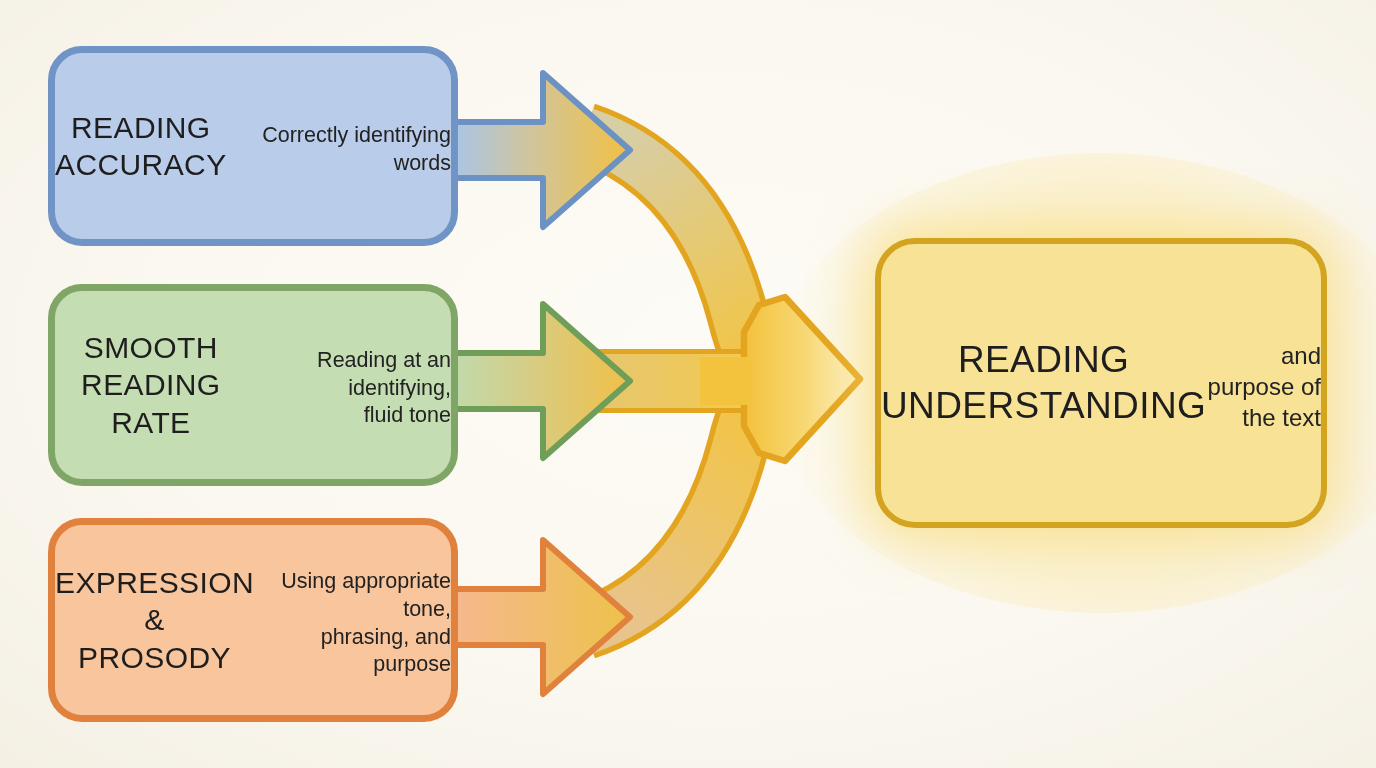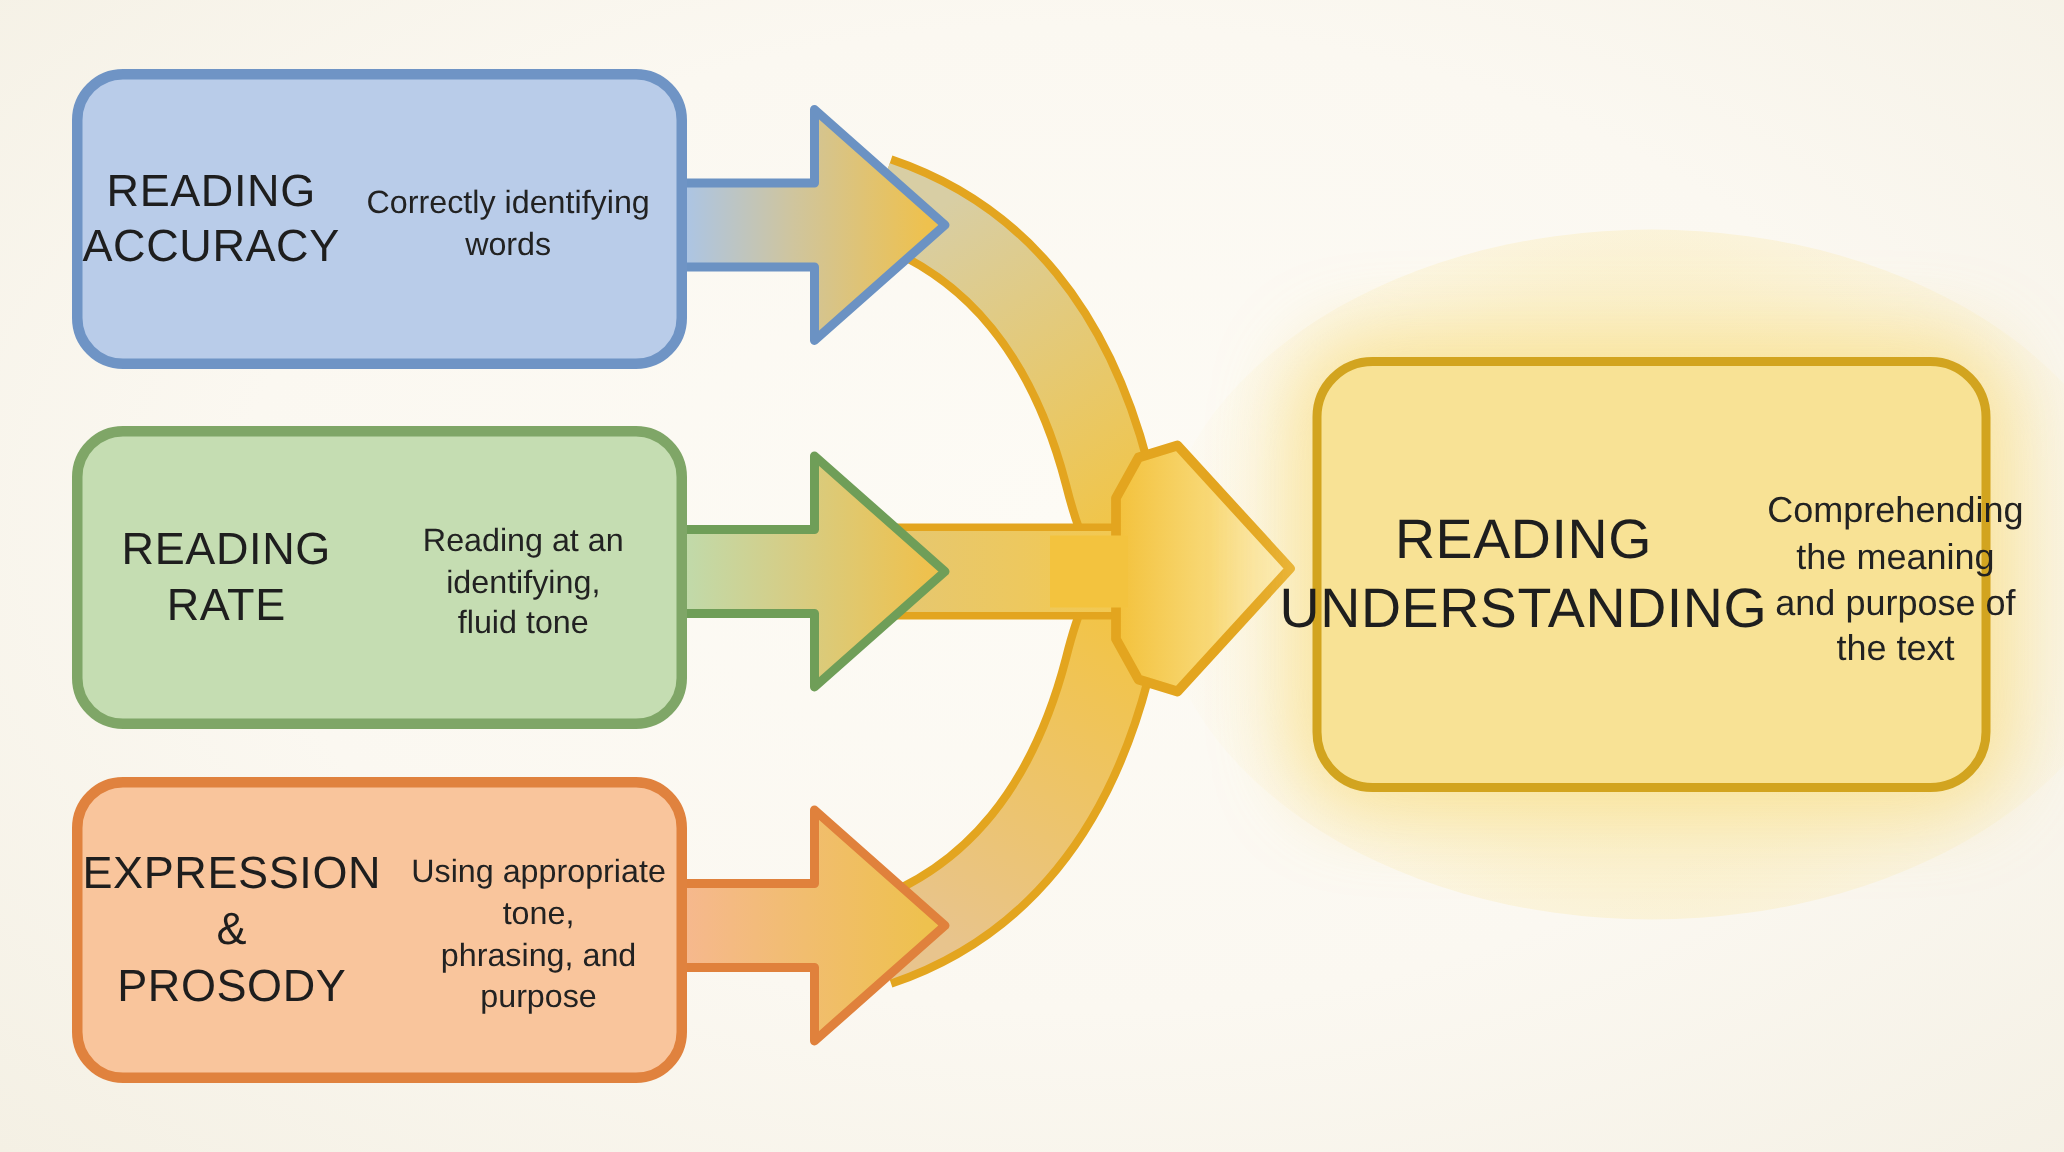--- a/index.html
+++ b/index.html
@@ -20,20 +20,21 @@
   }
   .box .title{
     color:#1e1e1e;
     line-height:1.24;
     letter-spacing:0.4px;
   }
   .box .subtitle{
     color:#222;
     line-height:1.28;
     margin-top:7px;
+    text-align:right;
   }
   .box .line{display:block;}
   .box-accuracy{
     left:48px;top:46px;width:410px;height:200px;
     background:#b9cce9;border:7px solid #6f94c5;border-radius:34px;
   }
   .box-rate{
     left:48px;top:284px;width:410px;height:202px;
     background:#c5ddb2;border:7px solid #7fa667;border-radius:34px;
   }
@@ -127,20 +128,21 @@
       <span class="line">READING</span>
       <span class="line">ACCURACY</span>
     </div>
     <div class="subtitle">
       <span class="line">Correctly identifying words</span>
     </div>
   </div>
 
   <div class="box box-rate">
     <div class="title">
+      <span class="line">SMOOTH</span>
       <span class="line">READING RATE</span>
     </div>
     <div class="subtitle">
       <span class="line">Reading at an identifying,</span>
       <span class="line">fluid tone</span>
     </div>
   </div>
 
   <div class="box box-prosody">
     <div class="title">
@@ -152,18 +154,17 @@
       <span class="line">phrasing, and purpose</span>
     </div>
   </div>
 
   <div class="box box-understanding">
     <div class="title">
       <span class="line">READING</span>
       <span class="line">UNDERSTANDING</span>
     </div>
     <div class="subtitle">
-      <span class="line">Comprehending the meaning</span>
       <span class="line">and purpose of the text</span>
     </div>
   </div>
 
 </div>
 
 </body></html>

